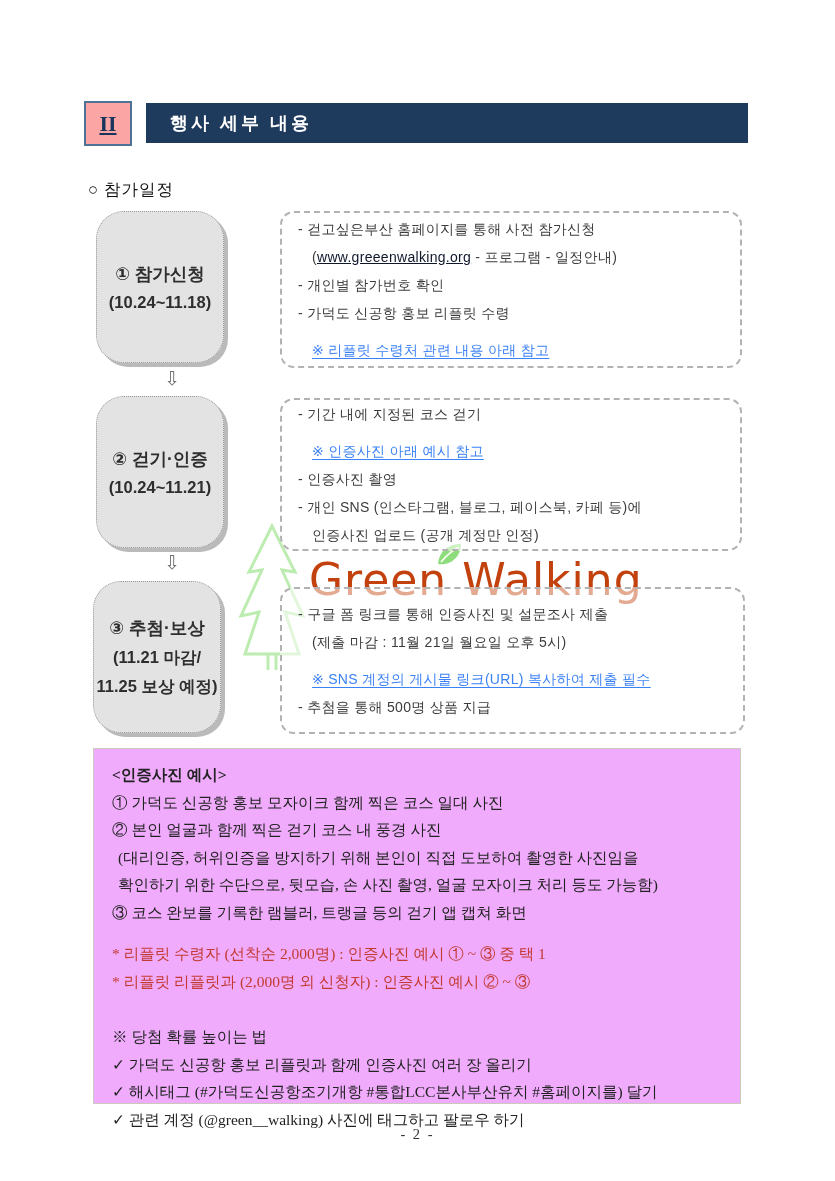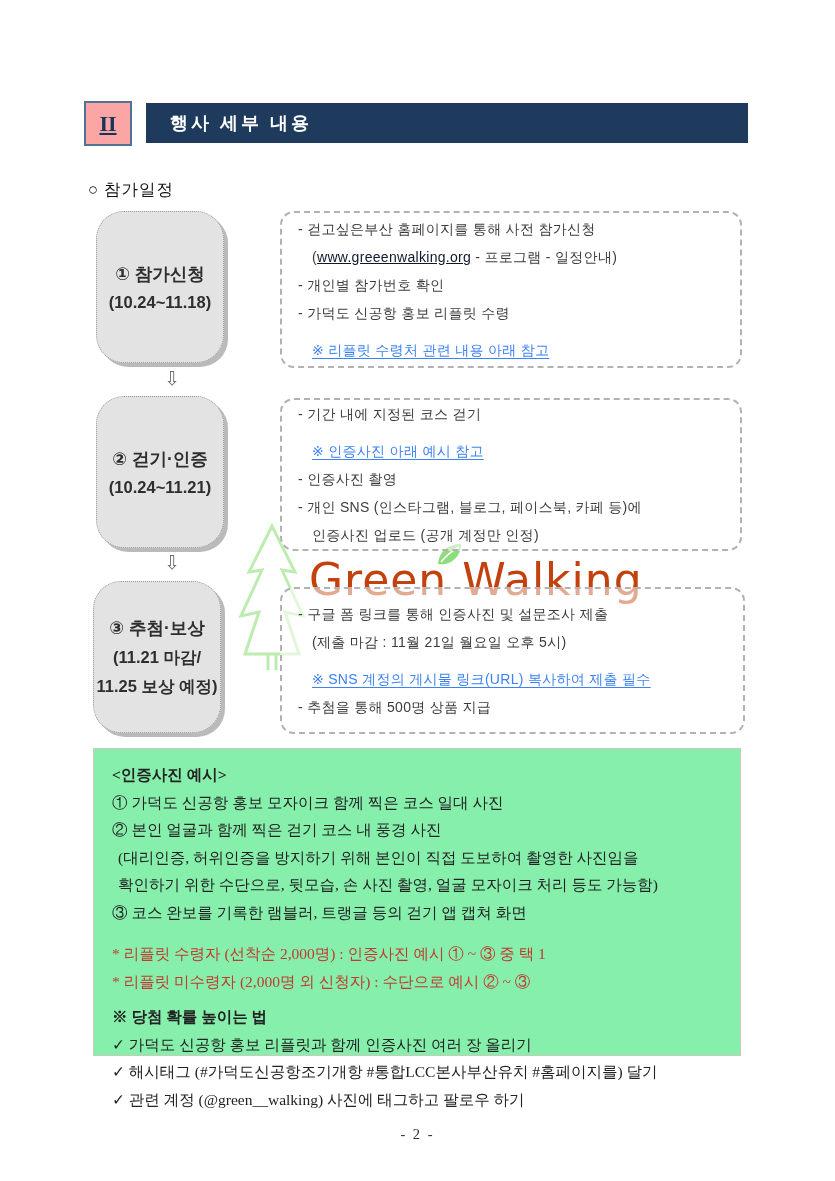--- a/index.html
+++ b/index.html
@@ -111,35 +111,35 @@
     text-underline-offset: 3px;
     margin-top: 9px;
   }
   .dashbox .link {
     color: #0f172a; text-decoration: underline; cursor: pointer;
   }
 
   
   .example-box {
     position: absolute; left: 93px; top: 748px;
-    width: 648px; height: 308px;
-    background: #86efac;
+    width: 648px; height: 356px;
+    background: #f0abfc;
     border: 1px solid #c9c9c0;
     padding: 12px 18px 0 18px;
     font-family: "Liberation Serif", "DejaVu Serif", serif;
     z-index: 2;
   }
   .example-box .eline {
     font-size: 15.5px; color: #222222; line-height: 27.5px; white-space: nowrap;
   }
   .example-box .etitle { font-weight: bold; }
   .example-box .indent-sm { padding-left: 6px; }
   .example-box .red-serif { color: #c23a30; }
   .example-box .notes { margin-top: 14px; }
-  .example-box .tips-title { font-weight: bold; margin-top: 8px; }
+  .example-box .tips-title { font-weight: normal; margin-top: 28px; }
 
   
   .page-number {
     position: absolute; left: 0; top: 1126px; width: 100%;
     text-align: center;
     font-family: "Liberation Serif", "DejaVu Serif", serif;
     font-size: 14.5px; color: #333333; letter-spacing: 2px;
     z-index: 2;
   }
 </style>
@@ -214,21 +214,21 @@
 
   <div class="example-box">
     <div class="eline etitle">&lt;인증사진 예시&gt;</div>
     <div class="eline">① 가덕도 신공항 홍보 모자이크 함께 찍은 코스 일대 사진</div>
     <div class="eline">② 본인 얼굴과 함께 찍은 걷기 코스 내 풍경 사진</div>
     <div class="eline indent-sm">(대리인증, 허위인증을 방지하기 위해 본인이 직접 도보하여 촬영한 사진임을</div>
     <div class="eline indent-sm">확인하기 위한 수단으로, 뒷모습, 손 사진 촬영, 얼굴 모자이크 처리 등도 가능함)</div>
     <div class="eline">③ 코스 완보를 기록한 램블러, 트랭글 등의 걷기 앱 캡쳐 화면</div>
     <div class="notes">
       <div class="eline red-serif">* 리플릿 수령자 (선착순 2,000명) : 인증사진 예시 ① ~ ③  중 택 1</div>
-      <div class="eline red-serif">* 리플릿 미수령자 (2,000명 외 신청자) : 수단으로 예시 ② ~ ③</div>
+      <div class="eline red-serif">* 리플릿 리플릿과 (2,000명 외 신청자) : 인증사진 예시 ② ~ ③</div>
     </div>
     <div class="eline tips-title">※ 당첨 확률 높이는 법</div>
     <div class="eline">✓ 가덕도 신공항 홍보 리플릿과 함께 인증사진 여러 장 올리기</div>
     <div class="eline">✓ 해시태그 (#가덕도신공항조기개항 #통합LCC본사부산유치 #홈페이지를) 달기</div>
     <div class="eline">✓ 관련 계정 (@green__walking) 사진에 태그하고 팔로우 하기</div>
   </div>
 
   <div class="page-number">- 2 -</div>
 
 </div>

